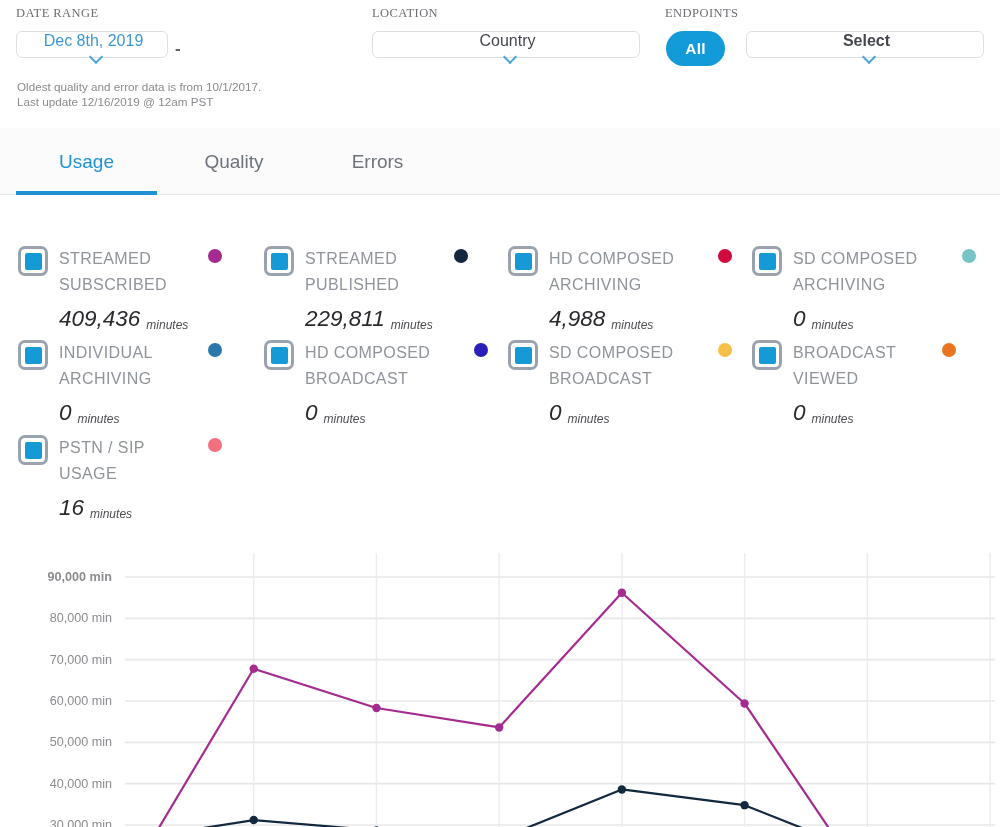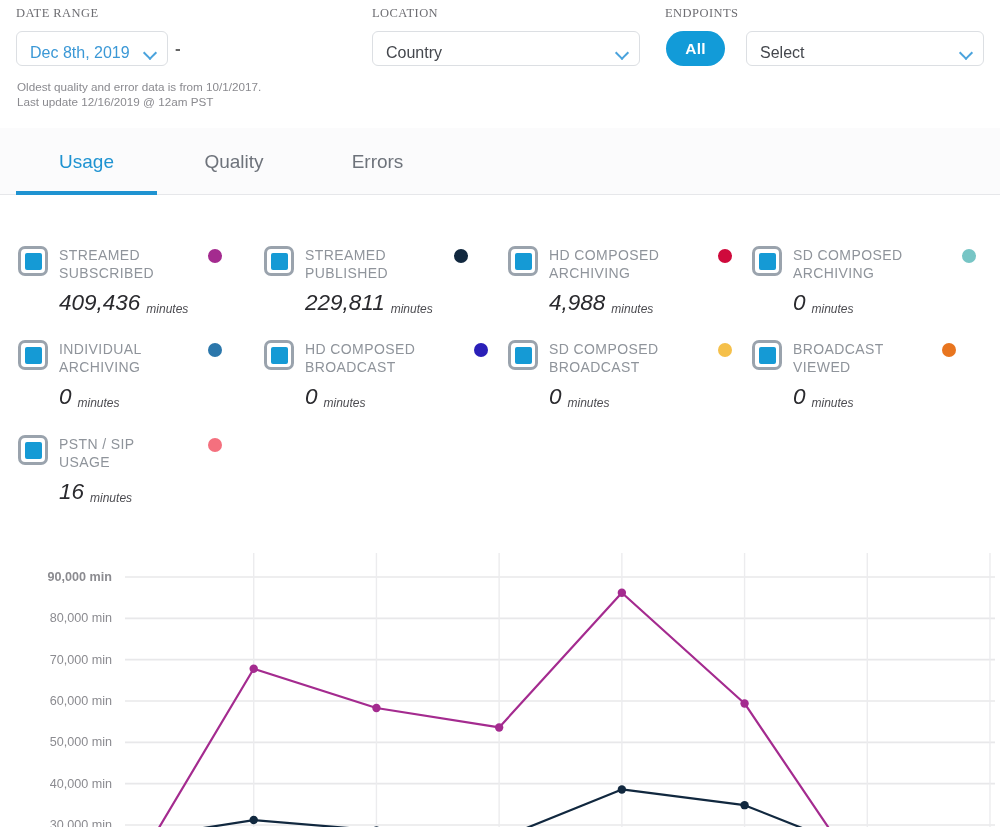--- a/index.html
+++ b/index.html
@@ -17,23 +17,23 @@
     position: absolute; top: 0; left: 0; width: 1000px; height: 128px;
     background: #ffffff;
   }
   .filter-group { position: absolute; }
   .filter-label {
     font-size: 12.5px; letter-spacing: 0.45px; color: #6d6d72;
     text-transform: uppercase; font-weight: 400;
     font-family: Liberation Serif, serif;
   }
   .field {
-    height: 35px; border: 1px solid #dcdfe3; border-radius: 6px;
+    height: 27px; border: 1px solid #dcdfe3; border-radius: 6px;
     background: #fff; display: flex; align-items: center;
-    padding: 8px 10px 0 13px; position: relative;
+    padding: 0 10px 0 13px; position: relative; flex-direction: column;
   }
   .field.date { width: 152px; }
   .field .val {
     font-size: 16px; color: #3b98d6; white-space: nowrap; flex: 1;
     font-family: "Liberation Sans", sans-serif;
   }
   .field.plain .val { color: #44474d; }
   .chev {
     width: 13px; height: 13px; flex: 0 0 auto; margin-left: 6px;
     position: relative;
@@ -51,21 +51,21 @@
     position: absolute; font-size: 11.7px; line-height: 15px; color: #8a8a8f;
     white-space: pre-line;
   }
   .loc-field { width: 268px; }
   .all-pill {
     width: 59px; height: 35px; border-radius: 18px; background: #129bd8;
     color: #fff; font-size: 15.5px; font-weight: 700;
     display: flex; align-items: center; justify-content: center;
     letter-spacing: .2px;
   }
-  .sel-field { width: 238px; }
+  .sel-field { width: 238px; font-weight: bold; }
 
   
   .tabs-wrap {
     position: absolute; top: 128px; left: 0; width: 1000px; height: 67px;
     background: #fbfbfc; border-bottom: 1px solid #e6e7ea;
   }
   .tab {
     position: absolute; top: 0; height: 67px; display: flex;
     align-items: center; justify-content: center;
     font-size: 19px; color: #6e737b; cursor: pointer;
@@ -87,21 +87,21 @@
     width: 30px; height: 30px; border-radius: 7px;
     border: 3px solid #9aa3ad; background: #fff;
     display: flex; align-items: center; justify-content: center;
     flex: 0 0 auto; margin-top: 1px;
   }
   .cbox i {
     display: block; width: 17px; height: 17px; border-radius: 2px;
     background: #159ad5;
   }
   .card-title {
-    margin-left: 11px; font-size: 14px; line-height: 18px;
+    margin-left: 11px; font-size: 16px; line-height: 26px;
     letter-spacing: .4px; color: #8f949b; text-transform: uppercase;
     white-space: pre-line; max-width: 130px; padding-top: 1px;
   }
   .dot {
     width: 14px; height: 14px; border-radius: 50%;
     margin-left: auto; margin-top: 4px; margin-right: 42px; flex: 0 0 auto;
   }
   .card-val {
     margin-left: 41px; margin-top: 8px;
     font-size: 22.5px; color: #2a2a2e; font-weight: 400;
@@ -136,21 +136,21 @@
       <span class="val">Dec 8th, 2019</span>
       <span class="chev"></span>
     </div>
     <div class="dash" style="left:175px; top:39px;">-</div>
     <div class="note" style="left:17px; top:79px;">Oldest quality and error data is from 10/1/2017.
 Last update 12/16/2019 @ 12am PST</div>
 
     <div class="filter-group" style="left:372px; top:6px;">
       <div class="filter-label">LOCATION</div>
     </div>
-    <div class="field plain loc-field" style="position:absolute; left:372px; top:31px;justify-content:flex-end;">
+    <div class="field plain loc-field" style="position:absolute; left:372px; top:31px;">
       <span class="val">Country</span>
       <span class="chev"></span>
     </div>
 
     <div class="filter-group" style="left:665px; top:6px;">
       <div class="filter-label">ENDPOINTS</div>
     </div>
     <div class="all-pill" style="position:absolute; left:666px; top:31px;">All</div>
     <div class="field plain sel-field" style="position:absolute; left:746px; top:31px;">
       <span class="val">Select</span>

